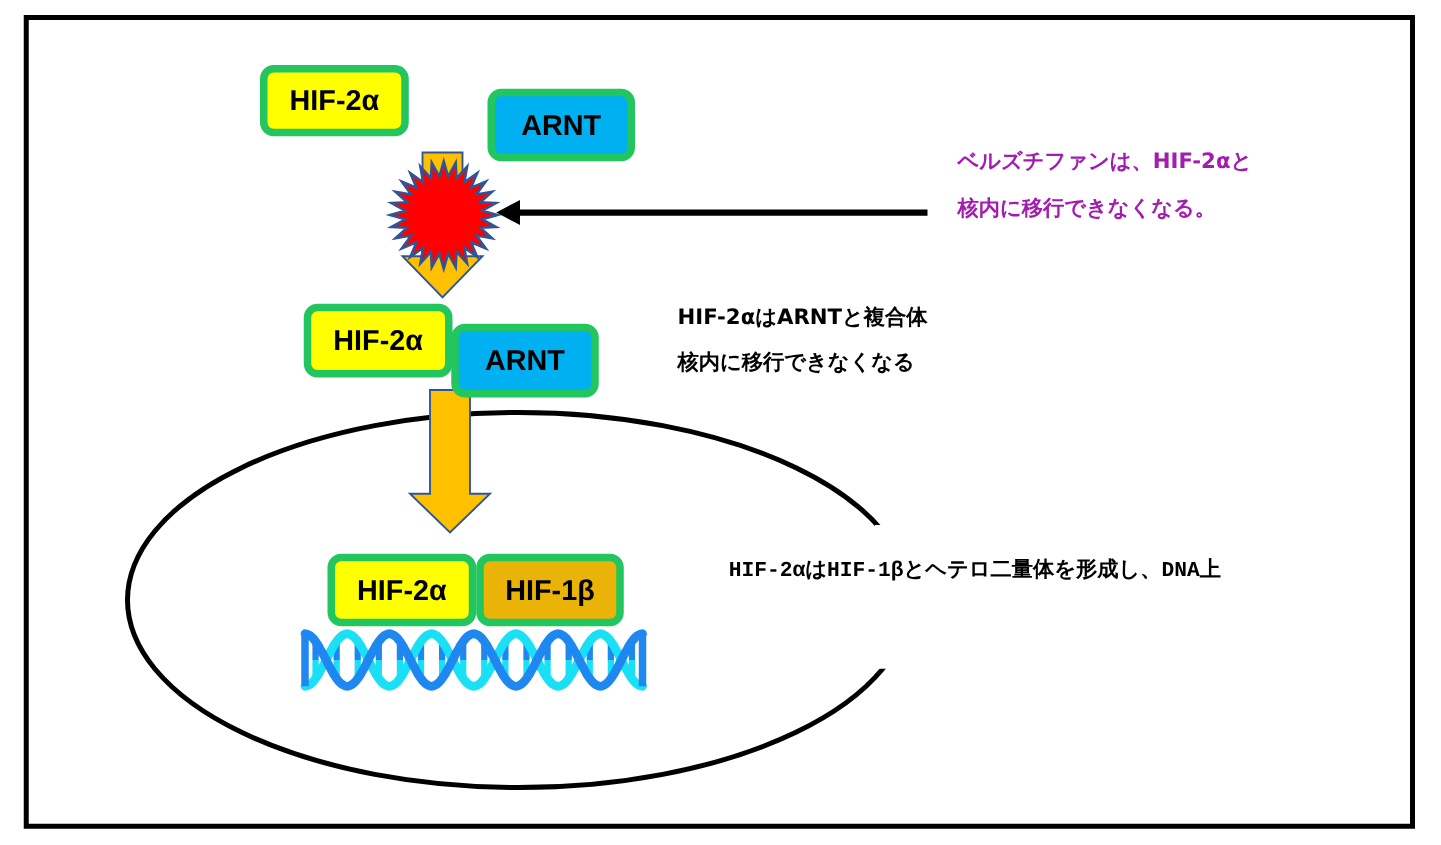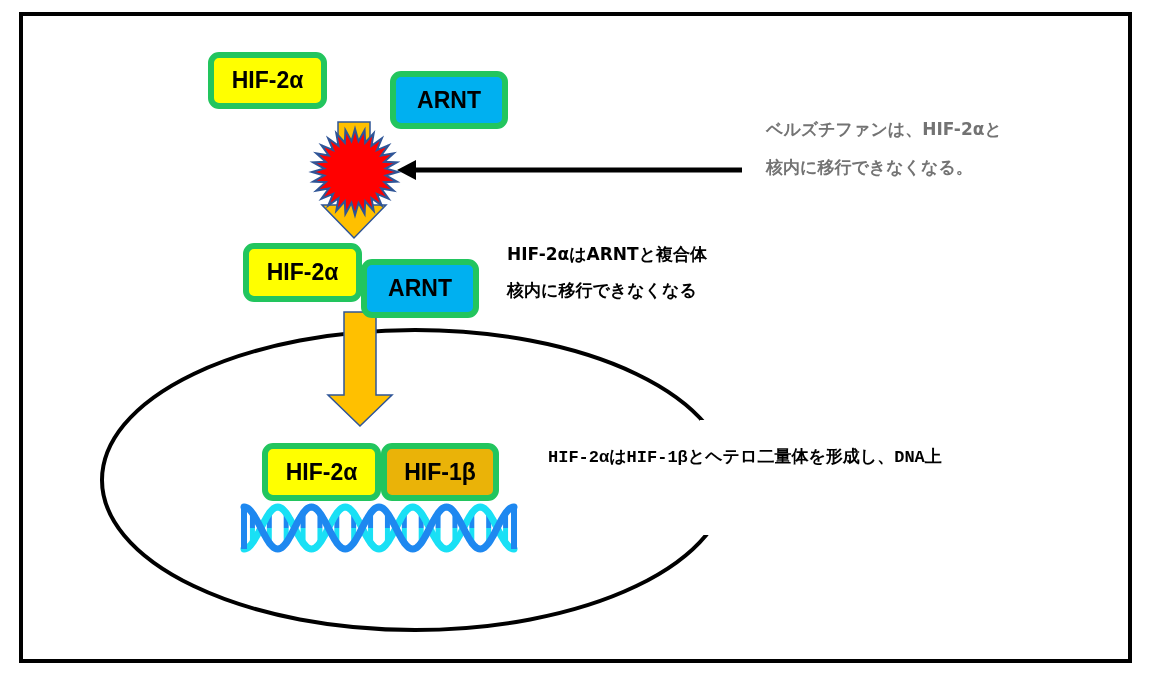--- a/index.html
+++ b/index.html
@@ -10,22 +10,22 @@
   svg#diagram { position: absolute; left: 0; top: 0; }
   .box { position: absolute; box-sizing: border-box; border: 6px solid #22c55e;
          border-radius: 11px; display: flex; align-items: center; justify-content: center;
          font-family: "Liberation Sans", "DejaVu Sans", sans-serif; font-weight: bold;
          font-size: 23px; color: #000; }
   .yellow { background: #ffff00; }
   .blue { background: #00b0f0; margin-top: 16px; }
   .green { background: #eab308; }
   .note { position: absolute; font-weight: bold; font-size: 17px; line-height: 36px;
           white-space: nowrap; font-family: "DejaVu Sans", sans-serif; }
-  .note.red { color: #737373; font-size: 17px; line-height: 38px; }
-  .note.black { color: #000; }
+  .note.red { color: #a21caf; font-size: 17px; line-height: 38px; }
+  .note.black { color: #000; margin-left: 35px; }
   .text-mask { position: absolute; background: #fff; }
 </style>
 </head>
 <body>
 
 <div id="frame"></div>
 
 <svg id="diagram" width="1153" height="676">
 
   <ellipse cx="415" cy="480" rx="313" ry="150" fill="none" stroke="#000" stroke-width="4"></ellipse>

